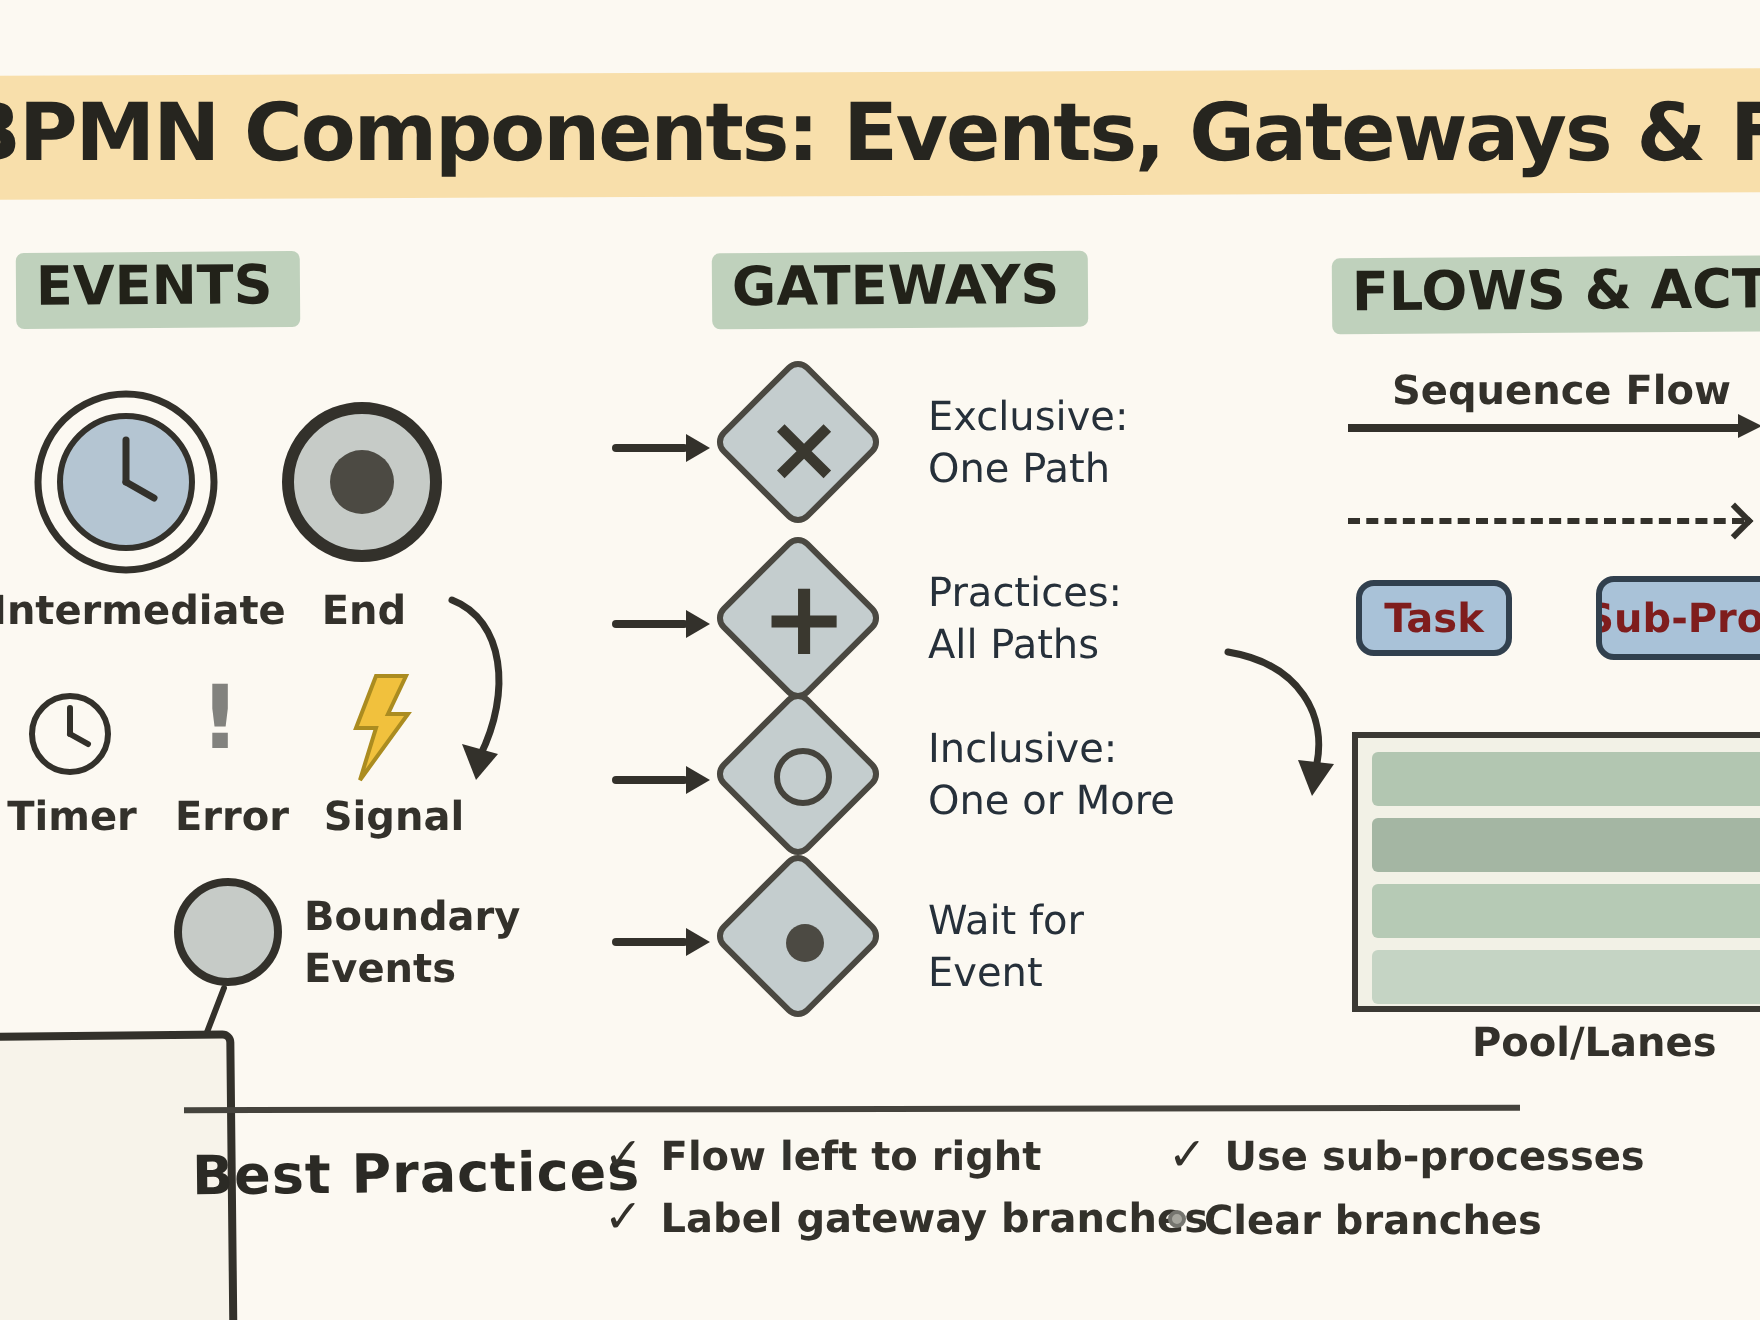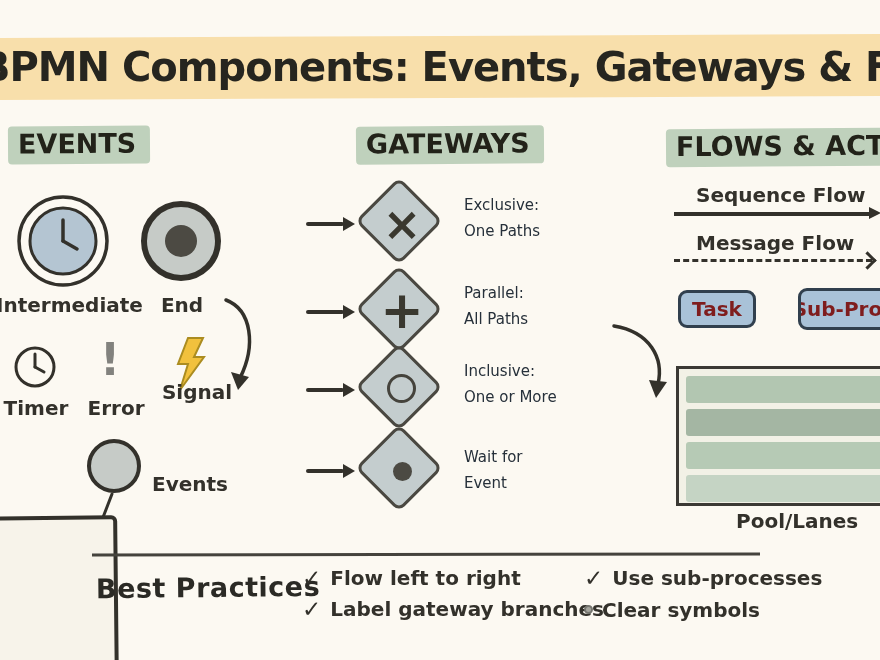--- a/index.html
+++ b/index.html
@@ -40,21 +40,21 @@
     border-radius:6px;transform:rotate(-0.6deg);background:#f7f3ea;}
 
   
   .g-arrow{position:absolute;left:306px;width:38px;height:3.5px;background:var(--ink);border-radius:2px;}
   .g-arrow::after{content:"";position:absolute;right:-11px;top:-5.5px;border-left:12px solid var(--ink);
     border-top:7px solid transparent;border-bottom:7px solid transparent;}
   .diamond{position:absolute;left:368px;width:62px;height:62px;background:var(--diamond-fill);
     border:3px solid #4a4841;border-radius:8px;transform:rotate(45deg);}
   .g-sym{position:absolute;left:368px;width:68px;height:68px;display:flex;align-items:center;justify-content:center;
     font-weight:bold;color:#3a382f;}
-  .g-line{position:absolute;left:464px;font-size:15px;font-weight:500;color:var(--text-dark);white-space:nowrap;}
+  .g-line{position:absolute;left:464px;font-size:20px;font-weight:500;color:var(--text-dark);white-space:nowrap;}
 
   
   .flow-label{position:absolute;font-size:20px;font-weight:600;color:var(--ink);text-align:left;white-space:nowrap;}
   .solid-arrow-line{position:absolute;left:674px;top:212px;width:196px;height:3.5px;background:var(--ink);}
   .solid-arrow-line::after{content:"";position:absolute;right:-11px;top:-5px;border-left:12px solid var(--ink);
     border-top:6.5px solid transparent;border-bottom:6.5px solid transparent;}
   .dashed-arrow-line{position:absolute;left:674px;top:259px;width:198px;height:0;border-top:3.5px dashed var(--ink);}
   .dashed-arrow-line::after{content:"";position:absolute;right:-2px;top:-8px;width:10px;height:10px;
     border-top:3px solid var(--ink);border-right:3px solid var(--ink);transform:rotate(45deg);}
   .node-box{position:absolute;border:3px solid #31404e;border-radius:9px;background:var(--task-blue);
@@ -106,25 +106,26 @@
     <circle cx="23" cy="23" r="19" class="ink-stroke" stroke-width="3"></circle>
     <line x1="23" y1="23" x2="23" y2="10" class="ink-stroke" stroke-width="3"></line>
     <line x1="23" y1="23" x2="32" y2="28" class="ink-stroke" stroke-width="3"></line>
   </svg>
   <div class="error-mark" style="left:100px;top:334px">!</div>
   <svg class="abs" style="left:170px;top:336px" width="42" height="56" viewBox="0 0 42 56">
     <path d="M18 2 L33 2 L24 21 L34 21 L10 54 L18 28 L8 28 Z" class="fill-yellow" stroke-width="2"></path>
   </svg>
   <div class="label" style="left:0;top:396px;width:72px">Timer</div>
   <div class="label" style="left:80px;top:396px;width:72px">Error</div>
-  <div class="label" style="left:158px;top:380px;width:78px">Signal</div>
+  <div class="label" style="left:158px;top:396px;width:78px">Signal</div>
 
   <svg class="abs" style="left:84px;top:436px" width="60" height="60" viewBox="0 0 60 60">
     <circle cx="30" cy="30" r="25" class="fill-gray" stroke-width="4"></circle>
   </svg>
+  <div class="label" style="left:152px;top:446px;text-align:left">Boundary</div>
   <div class="label" style="left:152px;top:472px;text-align:left">Events</div>
   <svg class="abs" style="left:94px;top:492px" width="26" height="30" viewBox="0 0 26 30">
     <line x1="18" y1="2" x2="8" y2="28" class="ink-stroke" stroke-width="3"></line>
   </svg>
   <div class="boundary-rect"></div>
 
   <div class="g-arrow" style="top:222px"></div>
   <div class="g-arrow" style="top:310px"></div>
   <div class="g-arrow" style="top:388px"></div>
   <div class="g-arrow" style="top:469px"></div>
@@ -133,31 +134,30 @@
   <div class="diamond" style="top:278px"></div>
   <div class="diamond" style="top:356px"></div>
   <div class="diamond" style="top:437px"></div>
 
   <div class="g-sym" style="top:190px;font-size:46px">×</div>
   <div class="g-sym" style="top:276px;font-size:52px">+</div>
   <div class="abs" style="left:387px;top:374px;width:29px;height:29px;border:3.5px solid #45433c;border-radius:50%"></div>
   <div class="abs" style="left:393px;top:462px;width:19px;height:19px;background:var(--dark-dot);border-radius:50%"></div>
 
   <div class="g-line" style="top:196px">Exclusive:</div>
-  <div class="g-line" style="top:222px">One Paths</div>
-  <div class="g-line" style="top:284px">Parallel:</div>
+  <div class="g-line" style="top:222px">One Path</div>
+  <div class="g-line" style="top:284px">Practices:</div>
   <div class="g-line" style="top:310px">All Paths</div>
   <div class="g-line" style="top:388px">One or More</div>
   <div class="g-line" style="top:362px">Inclusive:</div>
   <div class="g-line" style="top:448px">Wait for</div>
   <div class="g-line" style="top:474px">Event</div>
 
   <div class="flow-label" style="left:696px;top:183px;width:184px">Sequence Flow</div>
   <div class="solid-arrow-line"></div>
-  <div class="flow-label" style="left:696px;top:231px;width:184px">Message Flow</div>
   <div class="dashed-arrow-line"></div>
 
   <div class="node-box" style="left:678px;top:290px;width:78px;height:38px">Task</div>
   <div class="node-box" style="left:798px;top:288px;width:128px;height:42px">Sub-Process</div>
 
   <svg class="abs" style="left:606px;top:318px" width="66" height="84" viewBox="0 0 66 84">
     <path d="M8 8 C44 14, 58 40, 52 66" class="ink-stroke" stroke-width="3.5"></path>
     <polygon points="50,80 43,62 61,64" class="arrow-head"></polygon>
   </svg>
 
@@ -179,16 +179,16 @@
   <div class="bp-item" style="left:302px;top:597px">
     <span class="check">✓</span>
     <span>Label gateway branches</span>
   </div>
   <div class="bp-item" style="left:584px;top:566px">
     <span class="check">✓</span>
     <span>Use sub-processes</span>
   </div>
   <div class="bp-item" style="left:584px;top:598px">
     <span class="dot-bullet"></span>
-    <span>Clear symbols</span>
+    <span>Clear branches</span>
   </div>
 
 </div>
 
 </body></html>

